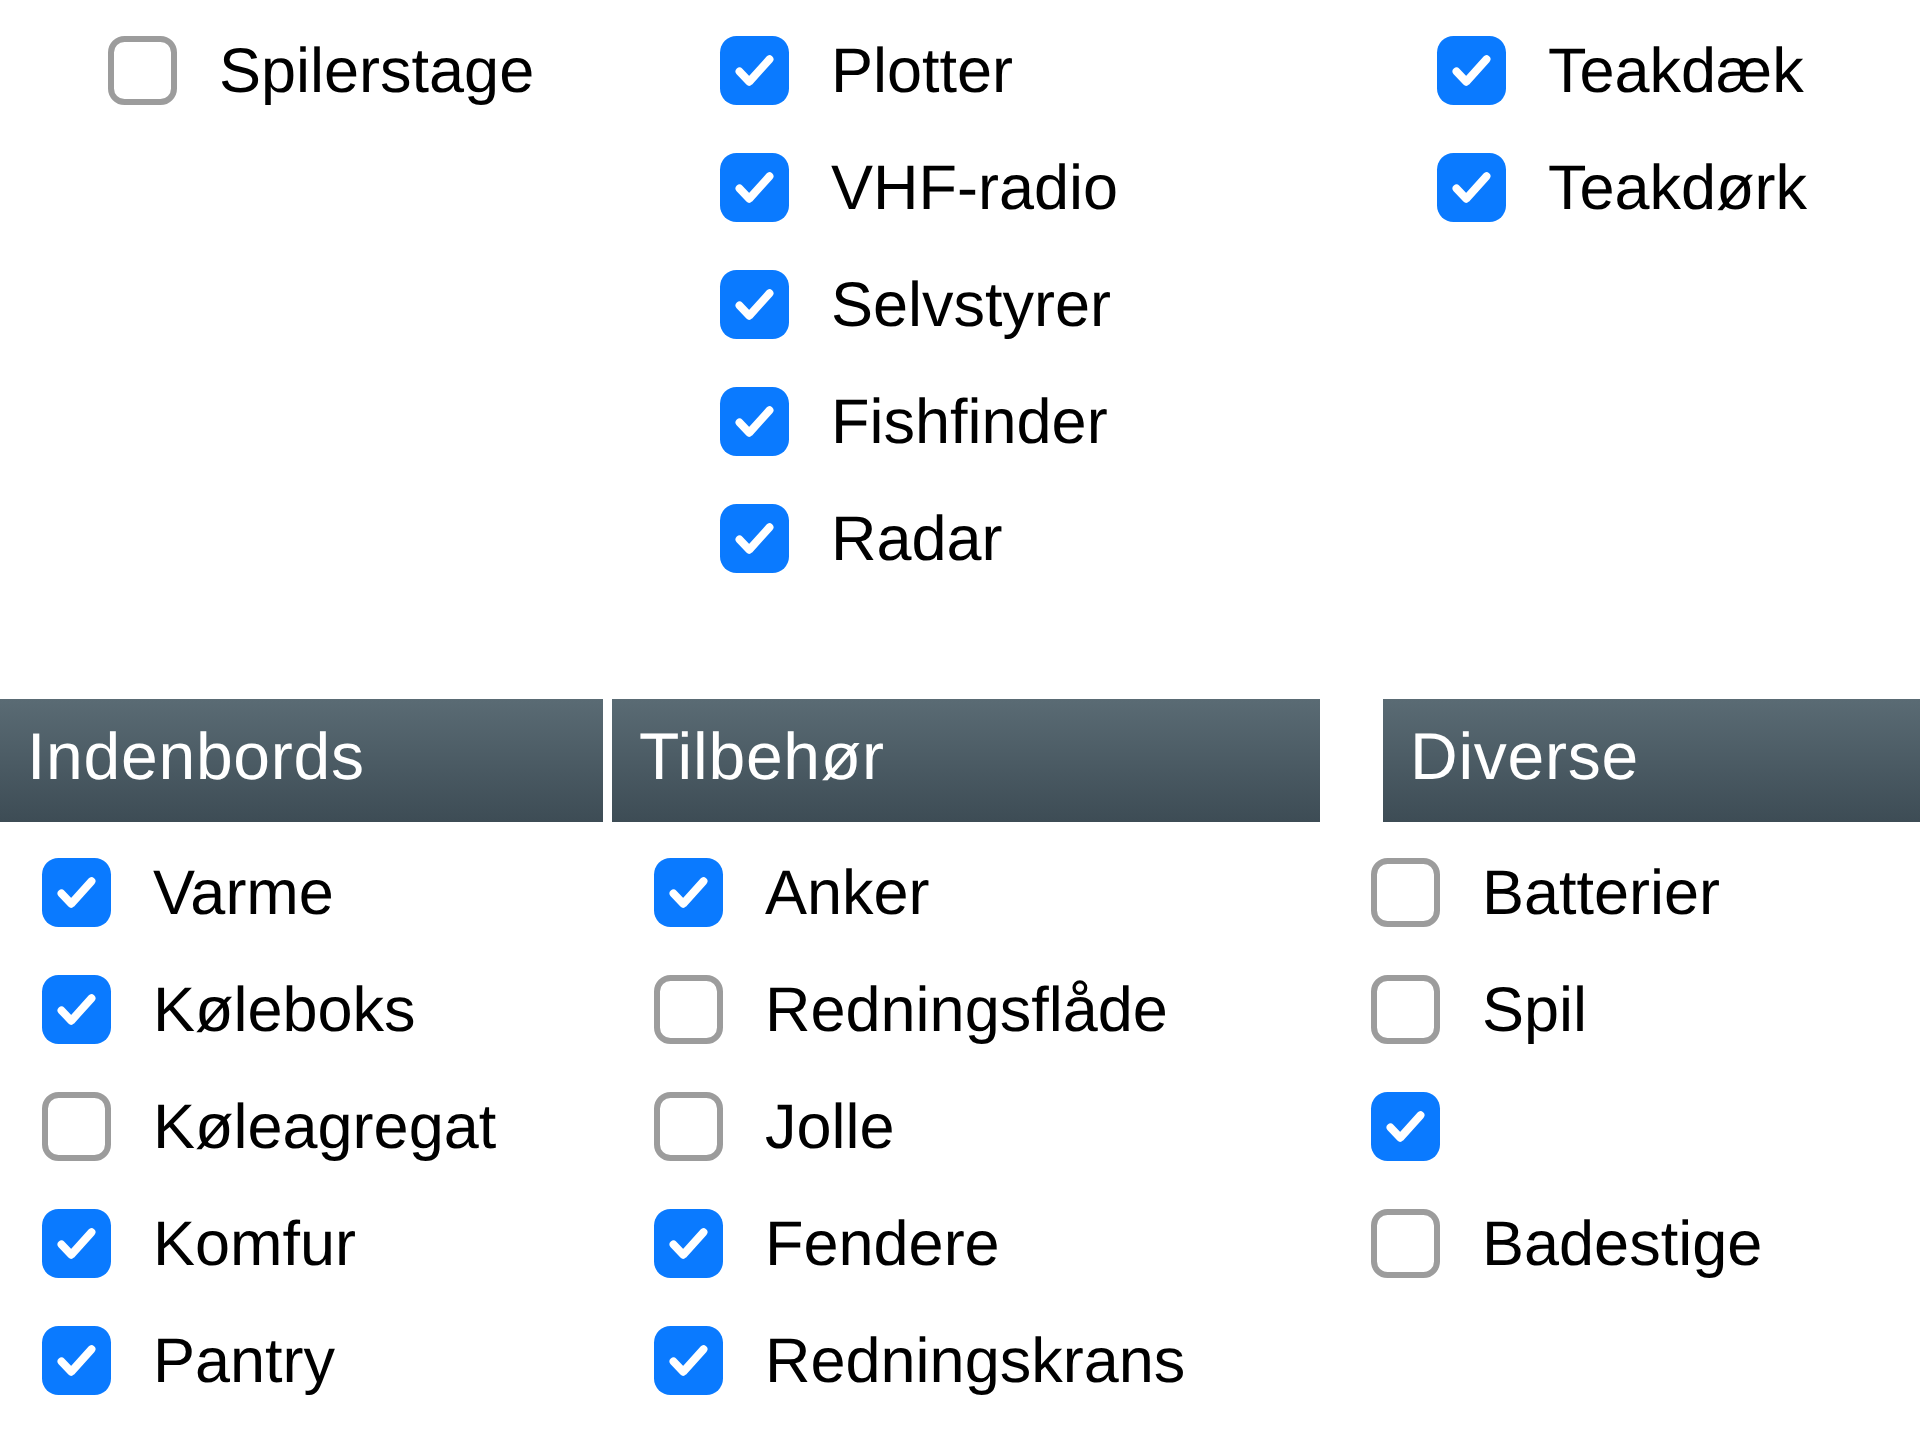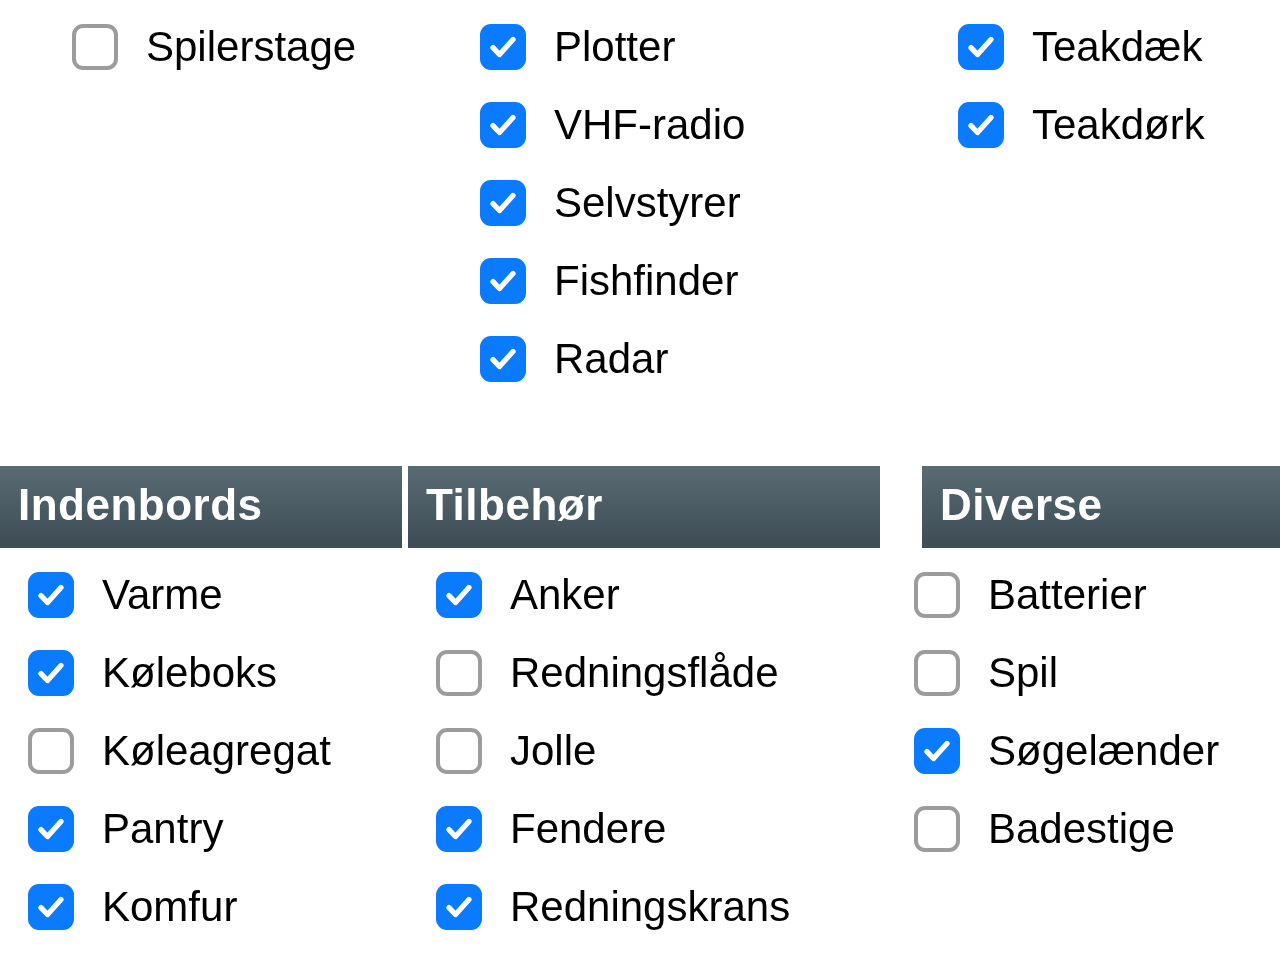--- a/index.html
+++ b/index.html
@@ -10,21 +10,21 @@
     display: grid;
     grid-template-columns: 408px 478px 1fr;
     column-gap: 0;
     width: 100%;
   }
   .col { min-width: 0; }
 
   .section-header {
     background: linear-gradient(#5a6b74, #3d4c55);
     color: #fff;
-    font-weight: 700;
+    font-weight: 400;
     font-size: 44px;
     padding: 14px 18px 18px 18px;
     letter-spacing: 0.5px;
     margin-right: 6px;
   }
   .col:last-child .section-header { margin-right: 0; margin-left: 36px; }
 
   .item-list { padding: 8px 0 4px 0; }
   .row1 .item-list { padding-top: 8px; padding-left: 44px; }
 
@@ -165,29 +165,29 @@
         <div class="item">
           <div class="cb unchecked" role="checkbox" aria-checked="false"></div>
           <div class="lbl">Køleagregat</div>
         </div>
         <div class="item">
           <div class="cb checked" role="checkbox" aria-checked="true">
             <svg viewBox="0 0 24 24" fill="none" stroke="#fff" stroke-width="4.2" stroke-linecap="round" stroke-linejoin="round">
               <polyline points="4 12.5 9.2 18 20 6"></polyline>
             </svg>
           </div>
+          <div class="lbl">Komfur</div>
+        </div>
+        <div class="item">
+          <div class="cb checked" role="checkbox" aria-checked="true">
+            <svg viewBox="0 0 24 24" fill="none" stroke="#fff" stroke-width="4.2" stroke-linecap="round" stroke-linejoin="round">
+              <polyline points="4 12.5 9.2 18 20 6"></polyline>
+            </svg>
+          </div>
           <div class="lbl">Pantry</div>
-        </div>
-        <div class="item">
-          <div class="cb checked" role="checkbox" aria-checked="true">
-            <svg viewBox="0 0 24 24" fill="none" stroke="#fff" stroke-width="4.2" stroke-linecap="round" stroke-linejoin="round">
-              <polyline points="4 12.5 9.2 18 20 6"></polyline>
-            </svg>
-          </div>
-          <div class="lbl">Komfur</div>
         </div>
       </div>
   </div>
   <div class="col col-b">
     <div class="section-header">Tilbehør</div>
     <div class="item-list" id="sec-b">
         <div class="item">
           <div class="cb checked" role="checkbox" aria-checked="true">
             <svg viewBox="0 0 24 24" fill="none" stroke="#fff" stroke-width="4.2" stroke-linecap="round" stroke-linejoin="round">
               <polyline points="4 12.5 9.2 18 20 6"></polyline>
@@ -231,21 +231,20 @@
         <div class="item">
           <div class="cb unchecked" role="checkbox" aria-checked="false"></div>
           <div class="lbl">Spil</div>
         </div>
         <div class="item">
           <div class="cb checked" role="checkbox" aria-checked="true">
             <svg viewBox="0 0 24 24" fill="none" stroke="#fff" stroke-width="4.2" stroke-linecap="round" stroke-linejoin="round">
               <polyline points="4 12.5 9.2 18 20 6"></polyline>
             </svg>
           </div>
-          <div class="lbl">Søgelænder</div>
         </div>
         <div class="item">
           <div class="cb unchecked" role="checkbox" aria-checked="false"></div>
           <div class="lbl">Badestige</div>
         </div>
       </div>
   </div>
 </div>
 
 </body></html>

